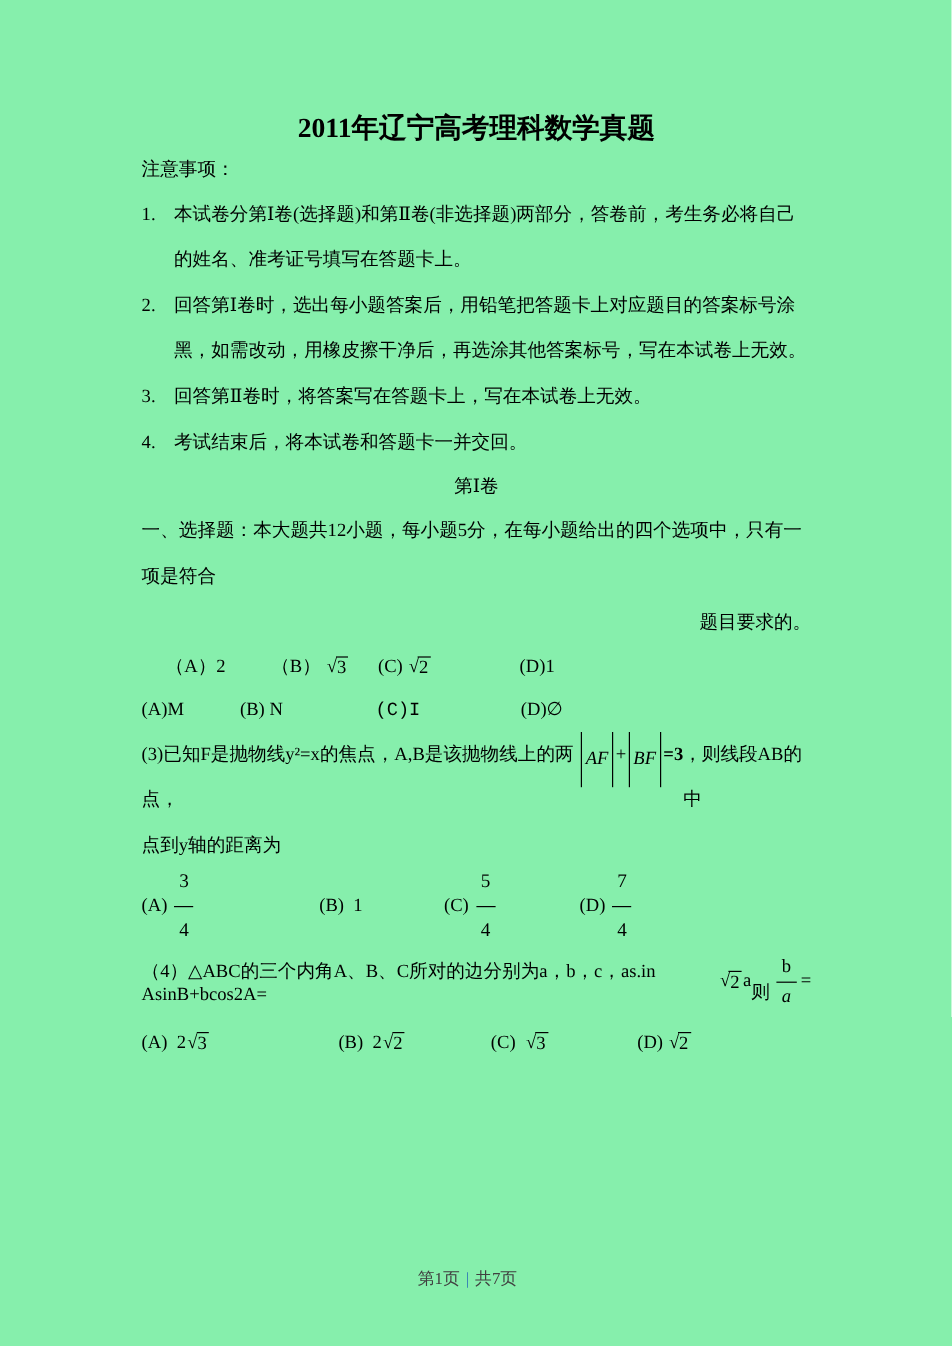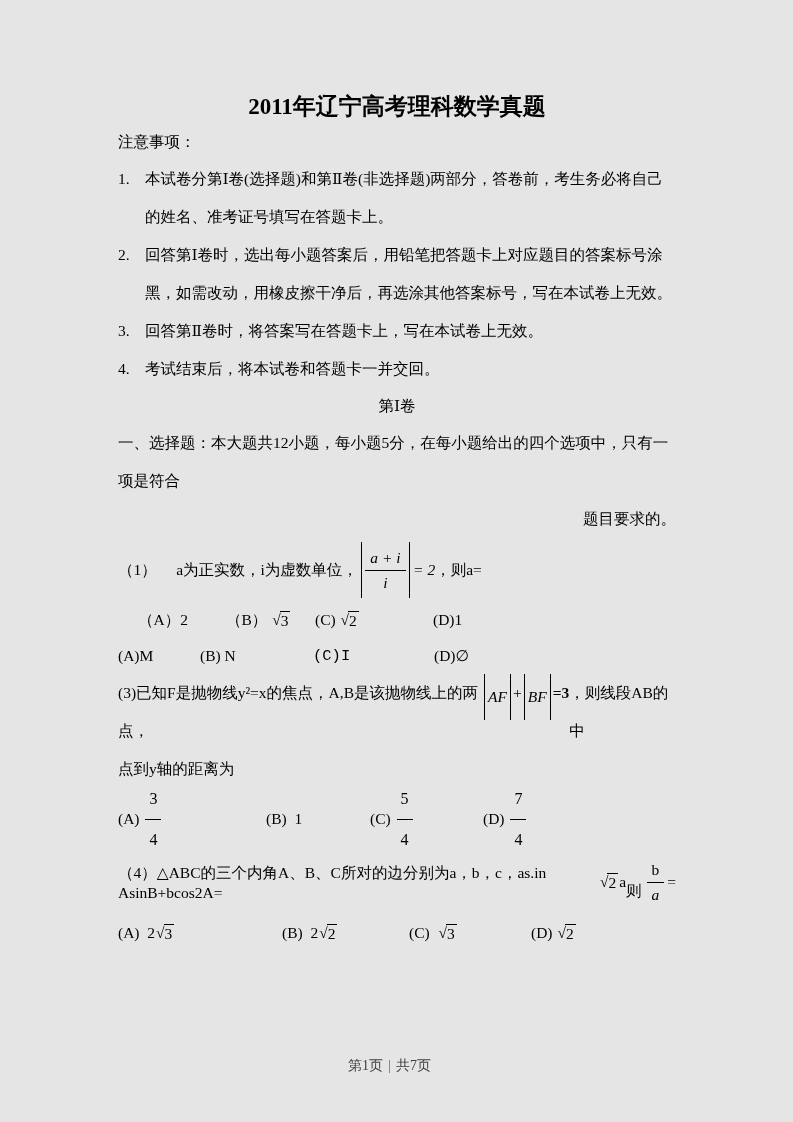--- a/index.html
+++ b/index.html
@@ -1,18 +1,18 @@
 <!DOCTYPE html>
 <html><head>
 <meta charset="utf-8">
 <style>
   html,body{margin:0;padding:0;background:#ffffff;}
   .page{
     width:793px;height:1122px;position:relative;box-sizing:border-box;
-    padding:90px 117px 4px 118px;background:#e5e5e5;color:#000;
+    padding:90px 117px 4px 118px;background:#86efac;color:#000;
     font-family:"Liberation Serif","DejaVu Serif",serif;
     font-size:15.5px;overflow:hidden;
   }
   .page p,.page div,.page h1{margin:0;padding:0;}
   .title{font-size:23px;font-weight:700;text-align:center;line-height:34px;margin-bottom:16px;}
   .nhead{line-height:36px;}
   .nitem{display:flex;line-height:38px;}
   .nnum{width:27px;flex:none;}
   .ntext{flex:1;}
   .sec{text-align:center;line-height:36px;}
@@ -79,33 +79,20 @@
     </div>
   </div>
 
   <p class="sec">第Ⅰ卷</p>
 
   <div>
     <div class="introline">一、选择题：本大题共12小题，每小题5分，在每小题给出的四个选项中，只有一项是符合</div>
     <div class="introline indent">题目要求的。</div>
   </div>
 
-  <div class="qrow q1row">
-    <span>（1）　 a为正实数，i为虚数单位，</span>
-    <span class="absgrp">
-      <span class="vbar"></span>
-      <span class="frac math">
-        <span class="num">a + i</span>
-        <span class="den">i</span>
-      </span>
-      <span class="vbar"></span>
-    </span>
-    <span class="math">= 2</span>
-    <span>，则a=</span>
-  </div>
 
   <div class="opts opts1">
     <span class="opt w88">（A）2</span>
     <span class="opt w89"><span>（B） </span><span class="sqrt"><span class="rad">√</span><span class="radicand">3</span></span></span>
     <span class="opt w118"><span>(C) </span><span class="sqrt"><span class="rad">√</span><span class="radicand">2</span></span></span>
     <span class="opt">(D)1</span>
   </div>
 
 
   <div class="opts">

